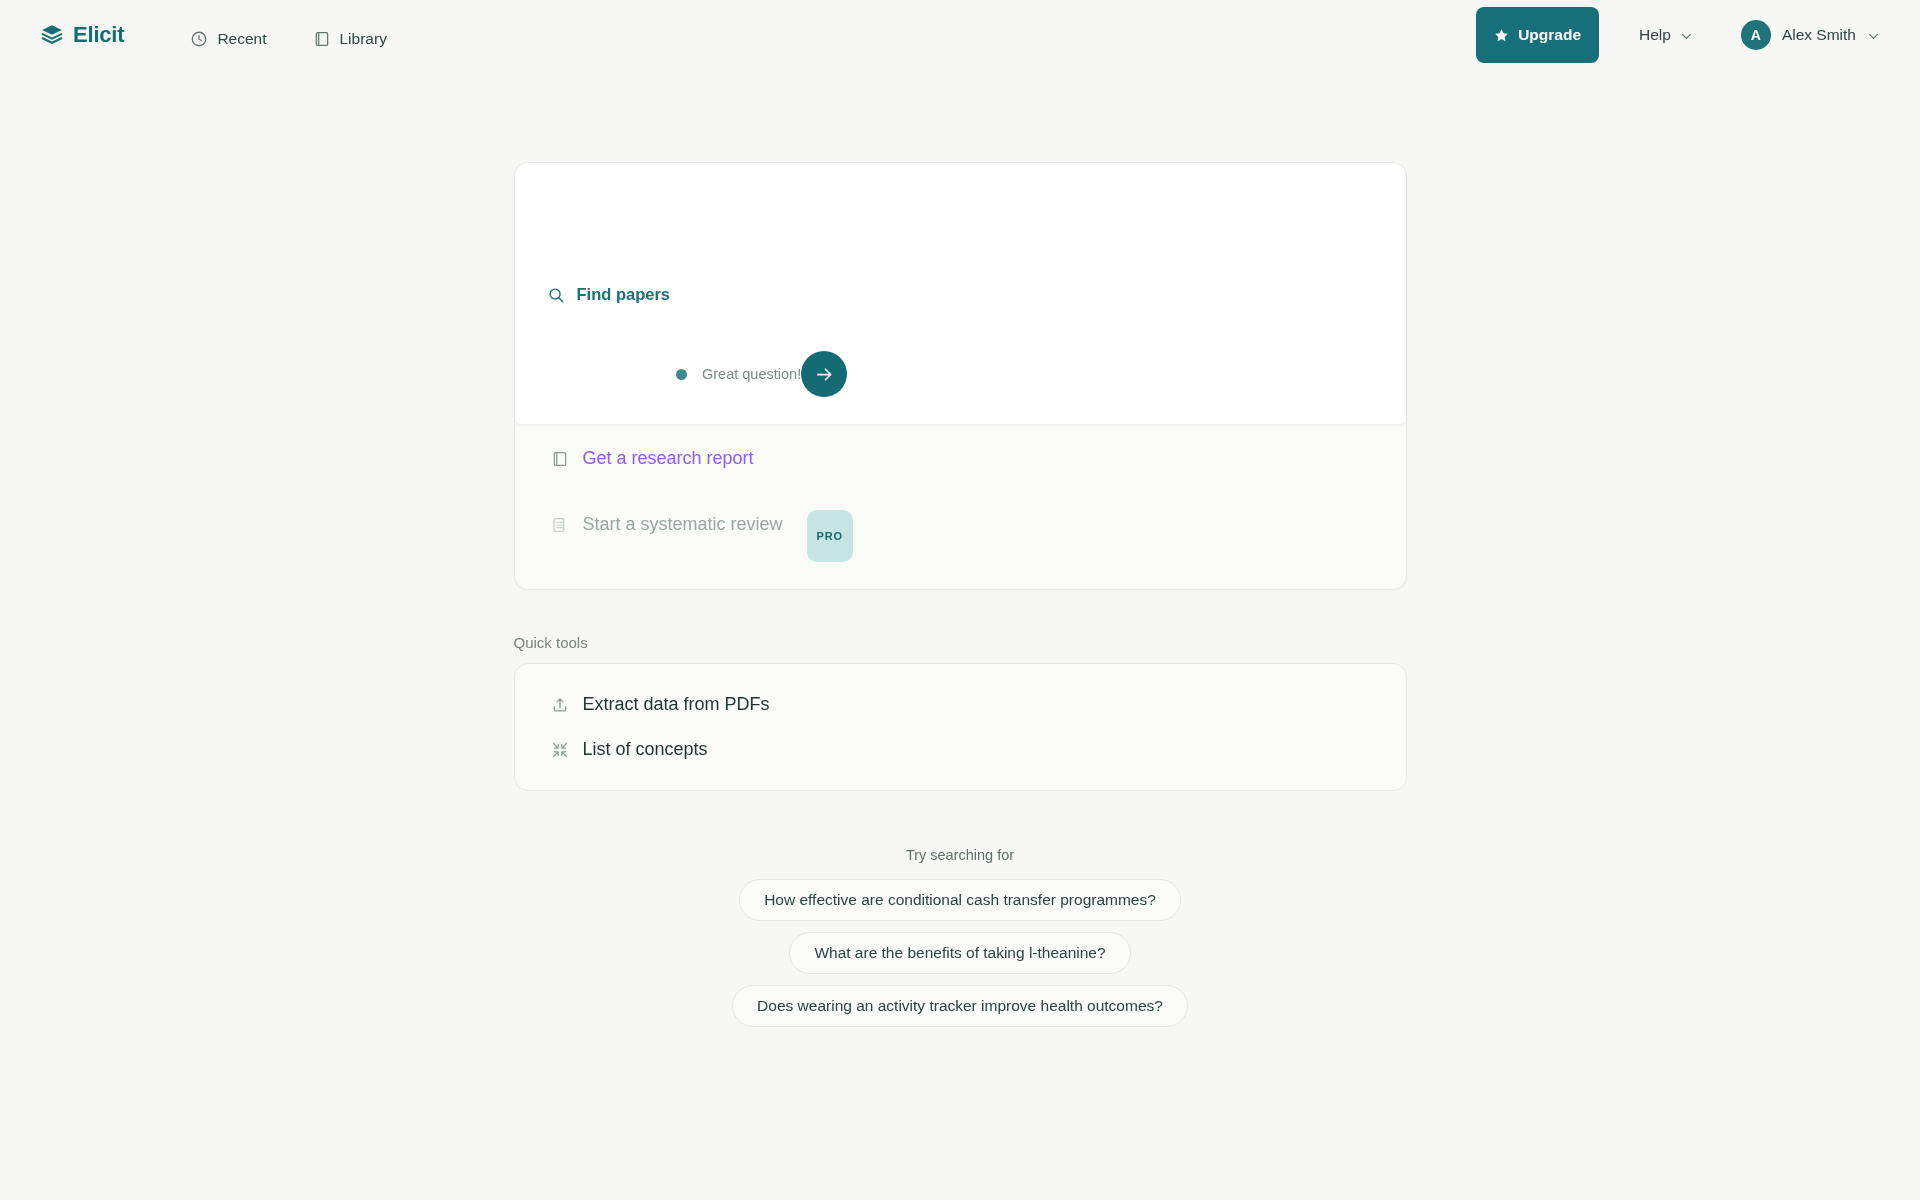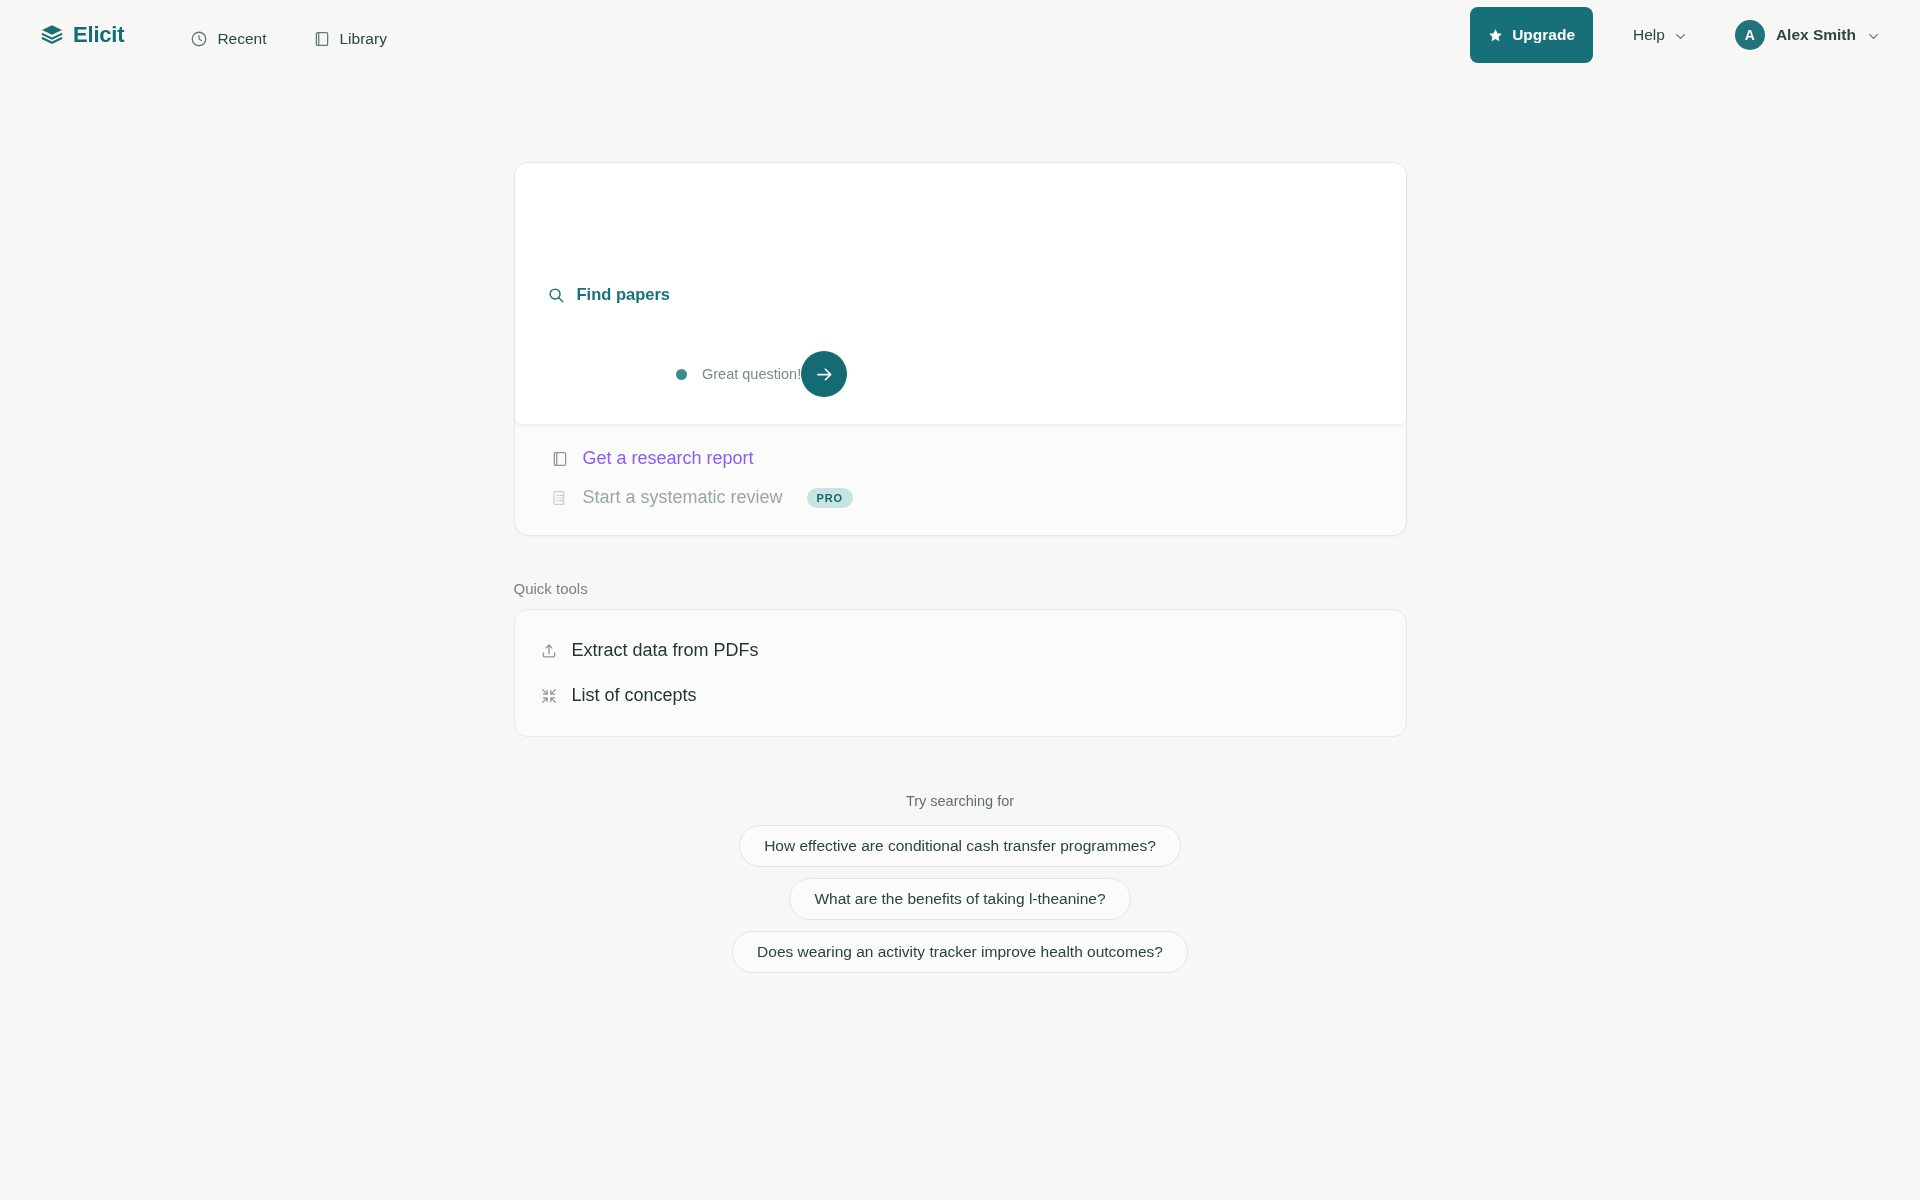--- a/index.html
+++ b/index.html
@@ -88,21 +88,21 @@
     width: 30px; height: 30px;
     border-radius: 50%;
     background: #20737a;
     color: #ffffff;
     font-size: 14px;
     font-weight: 600;
     display: flex;
     align-items: center;
     justify-content: center;
   }
-  .user-name { font-size: 15.5px; color: #2c4644; font-weight: bold; }
+  .user-name { font-size: 15.5px; color: #2c4644; }
 
   
   .main {
     display: flex;
     flex-direction: column;
     align-items: center;
     padding-top: 92px;
   }
 
   .search-shell {
@@ -186,42 +186,43 @@
   .mode-row-label { font-size: 18px; color: #8b5cf6; }
   .mode-row.disabled .mode-row-label { color: #9aa7a4; }
   .mode-row.disabled .mode-row-icon { color: #c5cecc; }
   .pro-badge {
     background: #c6e5e2;
     color: #16666b;
     font-size: 11px;
     font-weight: 700;
     letter-spacing: 0.8px;
     border-radius: 10px;
-    padding: 4px 10px;
+    padding: 20px 10px;
     margin-left: 10px;
+    margin-top: 23px;
   }
 
   .quick-tools-label {
     width: 893px;
     font-size: 15px;
     color: #77847f;
     margin: 44px 0 12px 0;
   }
   .quick-tools {
     width: 893px;
     background: #fbfbfa;
     border: 1px solid #e9e8e4;
     border-radius: 14px;
     padding: 18px 0;
   }
   .tool-row {
     display: flex;
     align-items: center;
     gap: 14px;
-    padding: 12px 25px;
+    padding: 12px 36px;
     cursor: pointer;
   }
   .tool-icon { width: 18px; height: 18px; display: block; color: #8b9996; flex: none; }
   .tool-label { font-size: 18px; color: #1f3433; }
 
   .suggest-title {
     font-size: 14.5px;
     color: #60706d;
     margin-top: 56px;
     margin-bottom: 16px;

